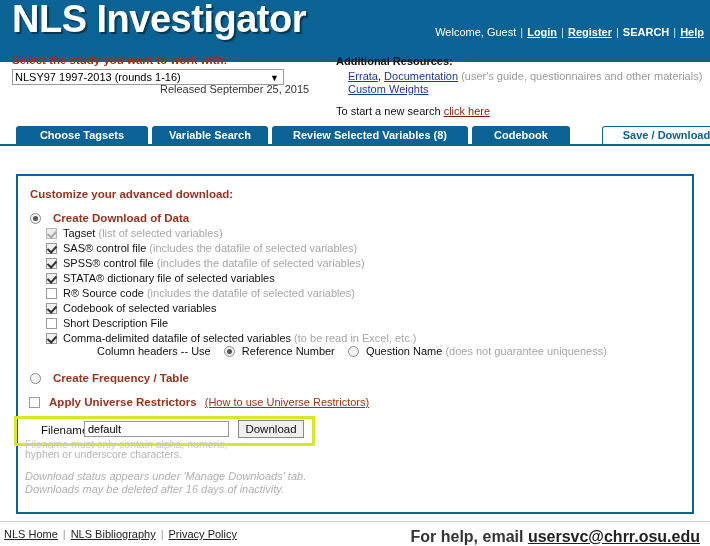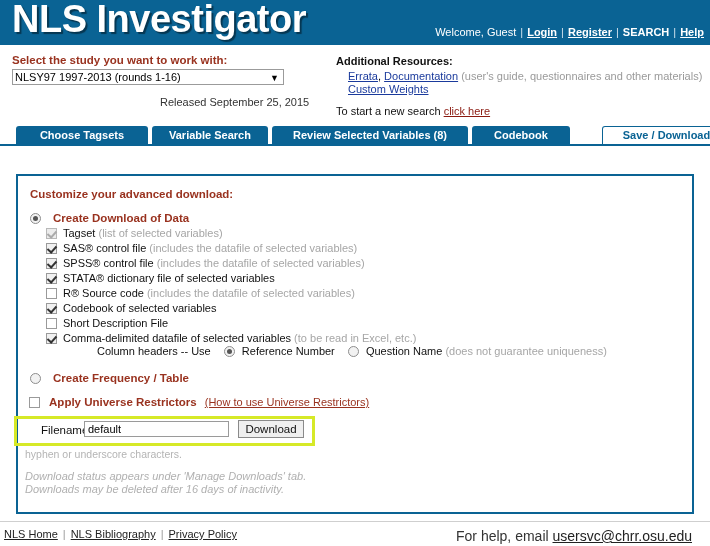--- a/index.html
+++ b/index.html
@@ -10,21 +10,21 @@
     background: #ffffff;
     font-family: "Liberation Sans", sans-serif;
     font-size: 11px;
     color: #000000;
     overflow: hidden;
   }
   #page { position: relative; width: 710px; height: 546px; background:#fff; }
 
   
   .header {
-    position: absolute; left:0; top:0; width:710px; height:45px;
+    position: absolute; left:0; top:0; width:710px; height:62px;
     background: #0a6394;
   }
   .brand {
     position:absolute; left:12px; top:-2px;
     font-size: 38px; font-weight: bold; color:#ffffff;
     letter-spacing: -0.5px;
     text-shadow: 2px 2px 1px rgba(0,0,0,0.45);
     font-family: "Liberation Sans", sans-serif;
   }
   .header-links {
@@ -45,21 +45,21 @@
   .study-select {
     position:absolute; left:12px; top:69px; width:272px; height:16px;
     border:1px solid #9b9b9b; background:#ffffff;
     font-family:"Liberation Sans", sans-serif; font-size:11px;
     color:#000; padding:0 2px; line-height:14px;
   }
   .study-select .caret {
     position:absolute; right:4px; top:1px; font-size:9px; color:#000;
   }
   .released {
-    position:absolute; left:160px; top:96px;
+    position:absolute; left:160px; top:83px;
     font-size:11px; color:#333;
   }
 
   
   .res-title { position:absolute; left:336px; top:55px; font-weight:bold; font-size:11px; color:#111; }
   .res-line1 { position:absolute; left:348px; top:70px; font-size:11px; white-space:nowrap; }
   .res-line2 { position:absolute; left:348px; top:83px; font-size:11px; }
   .res-line1 a, .res-line2 a { color:#1a3a9c; text-decoration:underline; }
   .res-note { color:#9a9a9a; }
   .newsearch { position:absolute; left:336px; top:105px; font-size:11px; color:#111; }
@@ -178,21 +178,21 @@
   
   .footer-rule {
     position:absolute; left:0; top:521px; width:710px; height:1px; background:#cfcfcf;
   }
   .footer-links {
     position:absolute; left:4px; top:528px; font-size:11px; color:#333;
   }
   .footer-links a { color:#222; text-decoration:underline; }
   .footer-links .sep { color:#999; margin:0 5px; }
   .footer-help {
-    position:absolute; right:18px; top:528px; font-size:14px; color:#333; white-space:nowrap;
+    position:absolute; right:10px; top:528px; font-size:16px; color:#333; white-space:nowrap;font-weight:bold;
   }
   .footer-help a { color:#222; text-decoration:underline; }
 </style>
 </head>
 <body>
 
 <div id="page">
 
   <div class="header">
     <div class="brand">NLS Investigator</div>
@@ -260,20 +260,21 @@
   <div class="opt-radio" style="left:29px; top:396px;">
     <span class="cbox"></span>
     <span class="opt-label-red">Apply Universe Restrictors</span>
     <a href="#" style="color:#99321f; text-decoration:underline; font-size:11px; margin-left:5px;">(How to use Universe Restrictors)</a>
   </div>
 
   <div class="fn-highlight"></div>
   <div class="fn-label">Filename:</div>
   <input class="fn-input" type="text" value="default" style="">
   <div class="fn-btn">Download</div>
+  <div class="fn-hint1">Filename must only contain alpha, numeric,</div>
   <div class="fn-hint2">hyphen or underscore characters.</div>
 
   <div class="status-note" style="top:470px;">Download status appears under 'Manage Downloads' tab.</div>
   <div class="status-note" style="top:483px;">Downloads may be deleted after 16 days of inactivity.</div>
 
   <div class="footer-rule"></div>
   <div class="footer-links"><a href="#">NLS Home</a><span class="sep">|</span><a href="#">NLS Bibliography</a><span class="sep">|</span><a href="#">Privacy Policy</a></div>
   <div class="footer-help"><span>For help, email</span> <a href="#">usersvc@chrr.osu.edu</a></div>
 
 </div>

